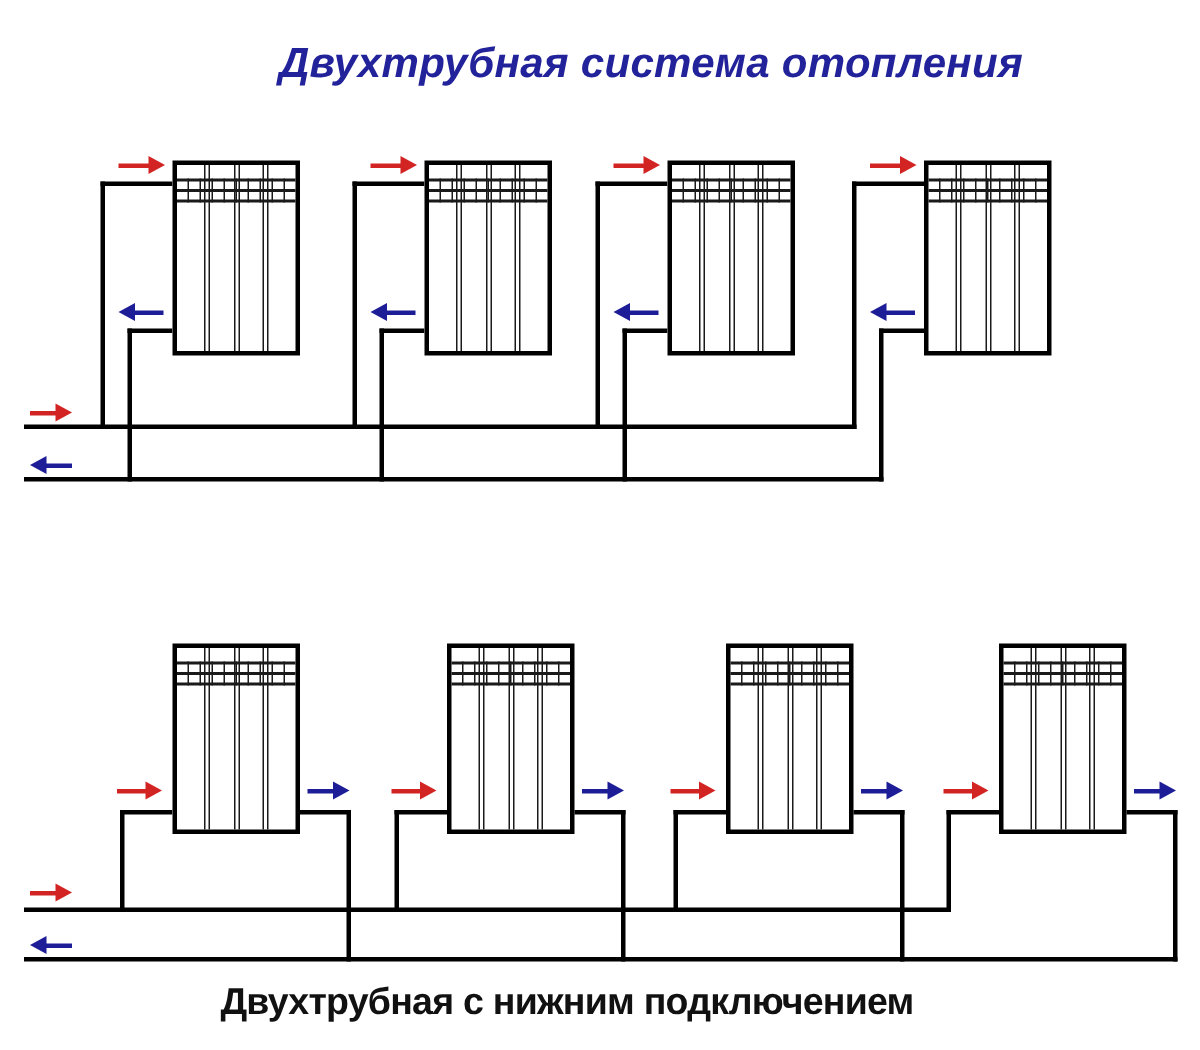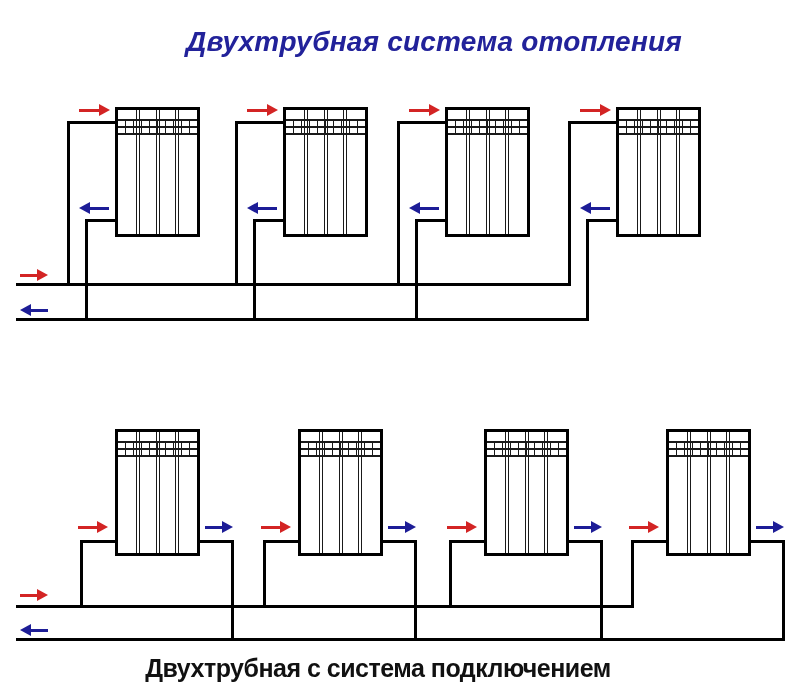--- a/index.html
+++ b/index.html
@@ -319,14 +319,14 @@
       <div class="pipe" style="left: 16px; top: 638px; width: 769px; height: 3px;"></div>
       <div class="arrow" style="left: 20px; top: 589px; width: 28px;">
         <div class="arrow-shaft" style="background: rgb(211, 36, 36); left: 0px; right: 9px;"></div>
         <div class="arrow-head" style="right: 0px; border-left: 11px solid rgb(211, 36, 36);"></div>
       </div>
       <div class="arrow" style="left: 20px; top: 624px; width: 28px;">
         <div class="arrow-shaft" style="background: rgb(29, 29, 151); right: 0px; left: 9px;"></div>
         <div class="arrow-head" style="left: 0px; border-right: 11px solid rgb(29, 29, 151);"></div>
       </div>
     </div>
-  <div class="caption caption-bottom">Двухтрубная с система подключением</div>
+  <div class="caption caption-bottom">Двухтрубная с нижним подключением</div>
 </div>
 
 </body></html>

